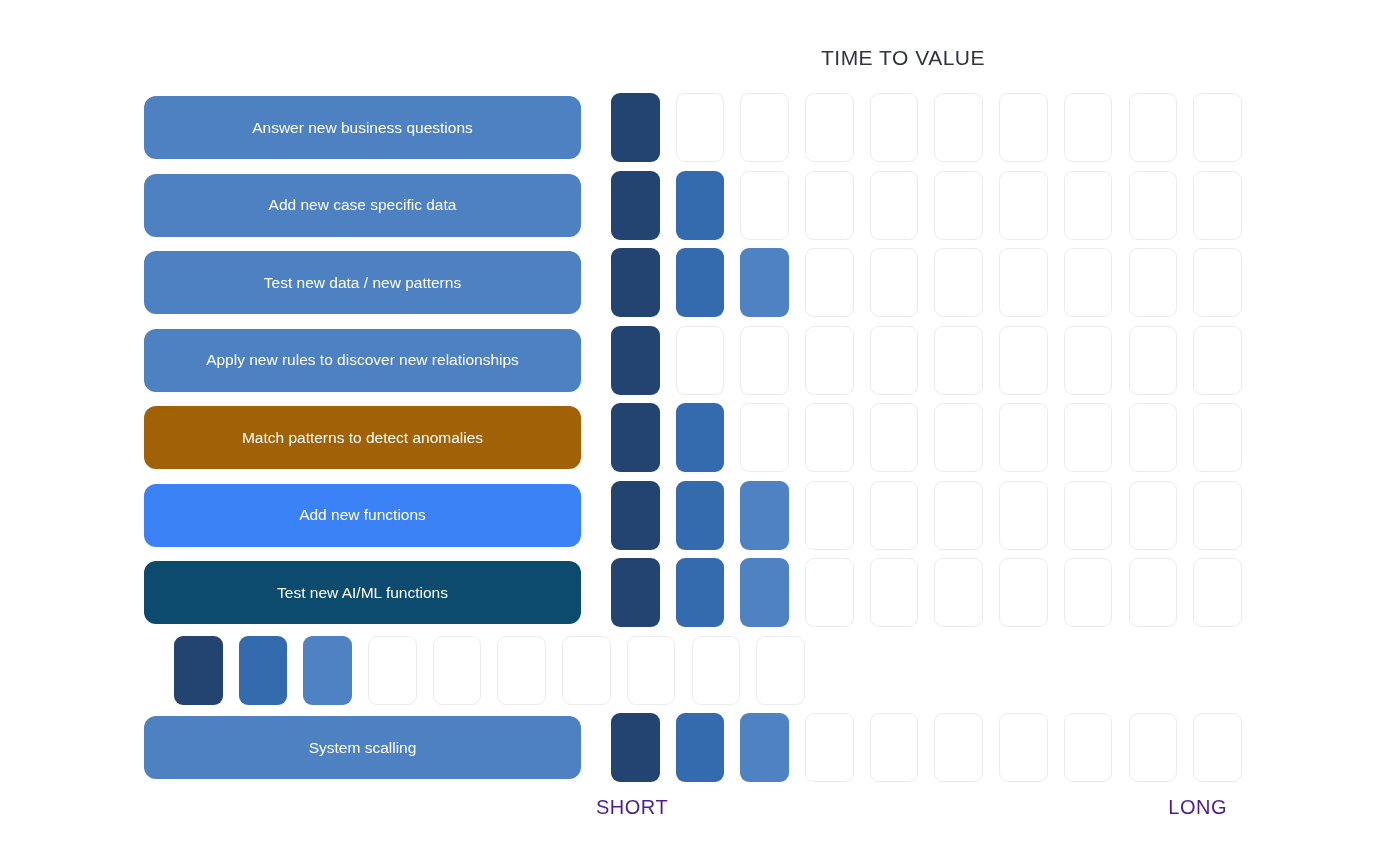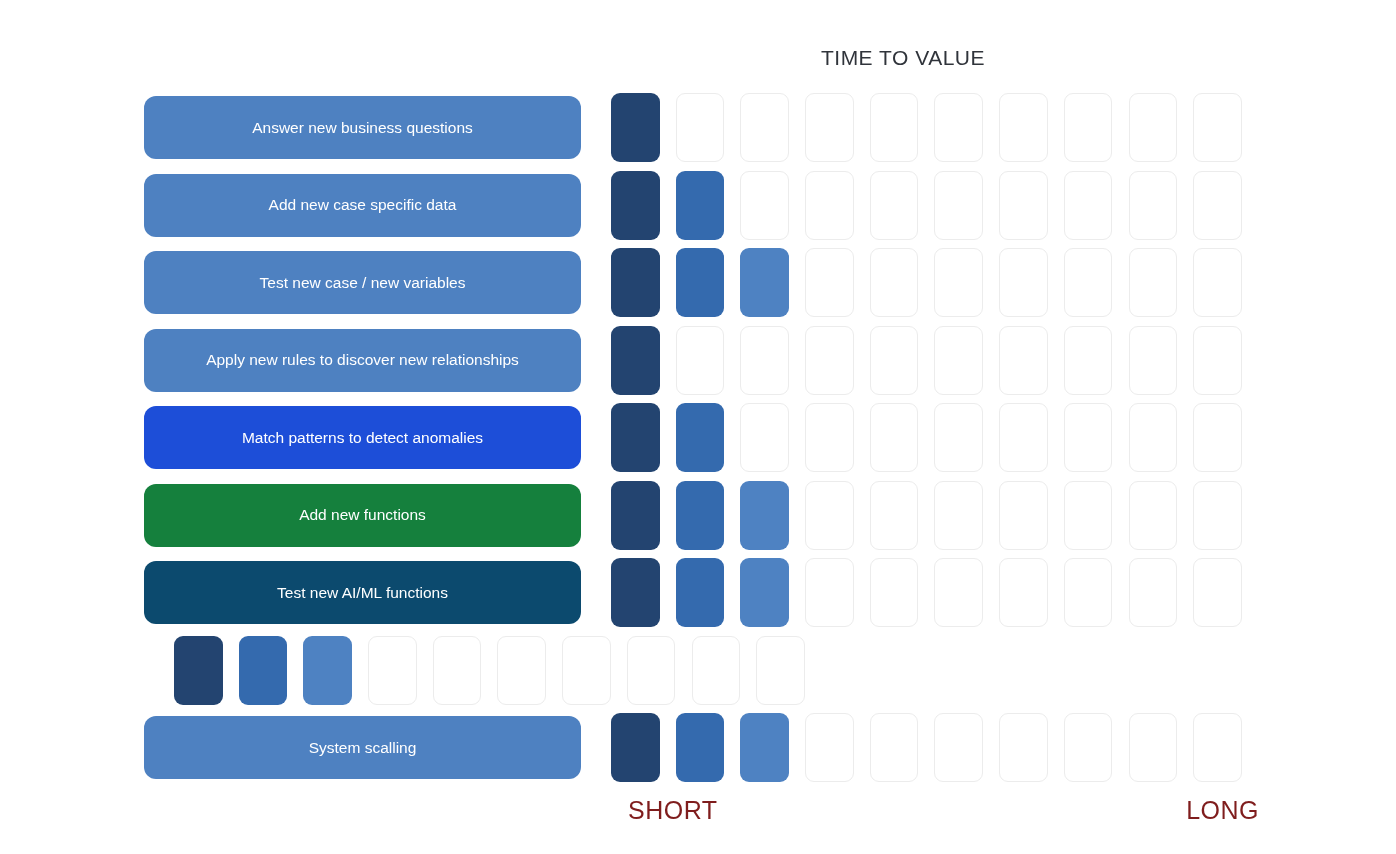--- a/index.html
+++ b/index.html
@@ -66,26 +66,26 @@
   }
 
   .cell.empty {
     background: #ffffff;
     border: 1.5px solid #ECECEC;
   }
 
   .axis-labels {
     position: absolute;
     top: 796px;
-    left: 628px;
+    left: 596px;
     width: 631px;
     display: flex;
     justify-content: space-between;
-    font-size: 25px;
-    color: #7f1d1d;
+    font-size: 20px;
+    color: #4c1d95;
     letter-spacing: 0.5px;
   }
 </style>
 </head>
 <body>
 
 <div class="canvas">
 
   <div class="chart-title">TIME TO VALUE</div>
 
@@ -114,21 +114,21 @@
           <div class="cell empty"></div>
           <div class="cell empty"></div>
           <div class="cell empty"></div>
           <div class="cell empty"></div>
           <div class="cell empty"></div>
           <div class="cell empty"></div>
           <div class="cell empty"></div>
         </div>
       </div>
       <div class="row">
-        <div class="task-bar" style="background: rgb(78, 129, 193);">Test new case / new variables</div>
+        <div class="task-bar" style="background: rgb(78, 129, 193);">Test new data / new patterns</div>
         <div class="cells">
           <div class="cell filled" style="background: rgb(35, 68, 112);"></div>
           <div class="cell filled" style="background: rgb(52, 106, 174);"></div>
           <div class="cell filled" style="background: rgb(78, 130, 194);"></div>
           <div class="cell empty"></div>
           <div class="cell empty"></div>
           <div class="cell empty"></div>
           <div class="cell empty"></div>
           <div class="cell empty"></div>
           <div class="cell empty"></div>
@@ -144,36 +144,36 @@
           <div class="cell empty"></div>
           <div class="cell empty"></div>
           <div class="cell empty"></div>
           <div class="cell empty"></div>
           <div class="cell empty"></div>
           <div class="cell empty"></div>
           <div class="cell empty"></div>
         </div>
       </div>
       <div class="row">
-        <div class="task-bar" style="background: #1d4ed8;">Match patterns to detect anomalies</div>
-        <div class="cells">
-          <div class="cell filled" style="background: rgb(35, 68, 112);"></div>
-          <div class="cell filled" style="background: rgb(52, 106, 174);"></div>
-          <div class="cell empty"></div>
-          <div class="cell empty"></div>
-          <div class="cell empty"></div>
-          <div class="cell empty"></div>
-          <div class="cell empty"></div>
-          <div class="cell empty"></div>
-          <div class="cell empty"></div>
-          <div class="cell empty"></div>
-        </div>
-      </div>
-      <div class="row">
-        <div class="task-bar" style="background: #15803d;">Add new functions</div>
+        <div class="task-bar" style="background: #a16207;">Match patterns to detect anomalies</div>
+        <div class="cells">
+          <div class="cell filled" style="background: rgb(35, 68, 112);"></div>
+          <div class="cell filled" style="background: rgb(52, 106, 174);"></div>
+          <div class="cell empty"></div>
+          <div class="cell empty"></div>
+          <div class="cell empty"></div>
+          <div class="cell empty"></div>
+          <div class="cell empty"></div>
+          <div class="cell empty"></div>
+          <div class="cell empty"></div>
+          <div class="cell empty"></div>
+        </div>
+      </div>
+      <div class="row">
+        <div class="task-bar" style="background: #3b82f6;">Add new functions</div>
         <div class="cells">
           <div class="cell filled" style="background: rgb(35, 68, 112);"></div>
           <div class="cell filled" style="background: rgb(52, 106, 174);"></div>
           <div class="cell filled" style="background: rgb(78, 130, 194);"></div>
           <div class="cell empty"></div>
           <div class="cell empty"></div>
           <div class="cell empty"></div>
           <div class="cell empty"></div>
           <div class="cell empty"></div>
           <div class="cell empty"></div>

